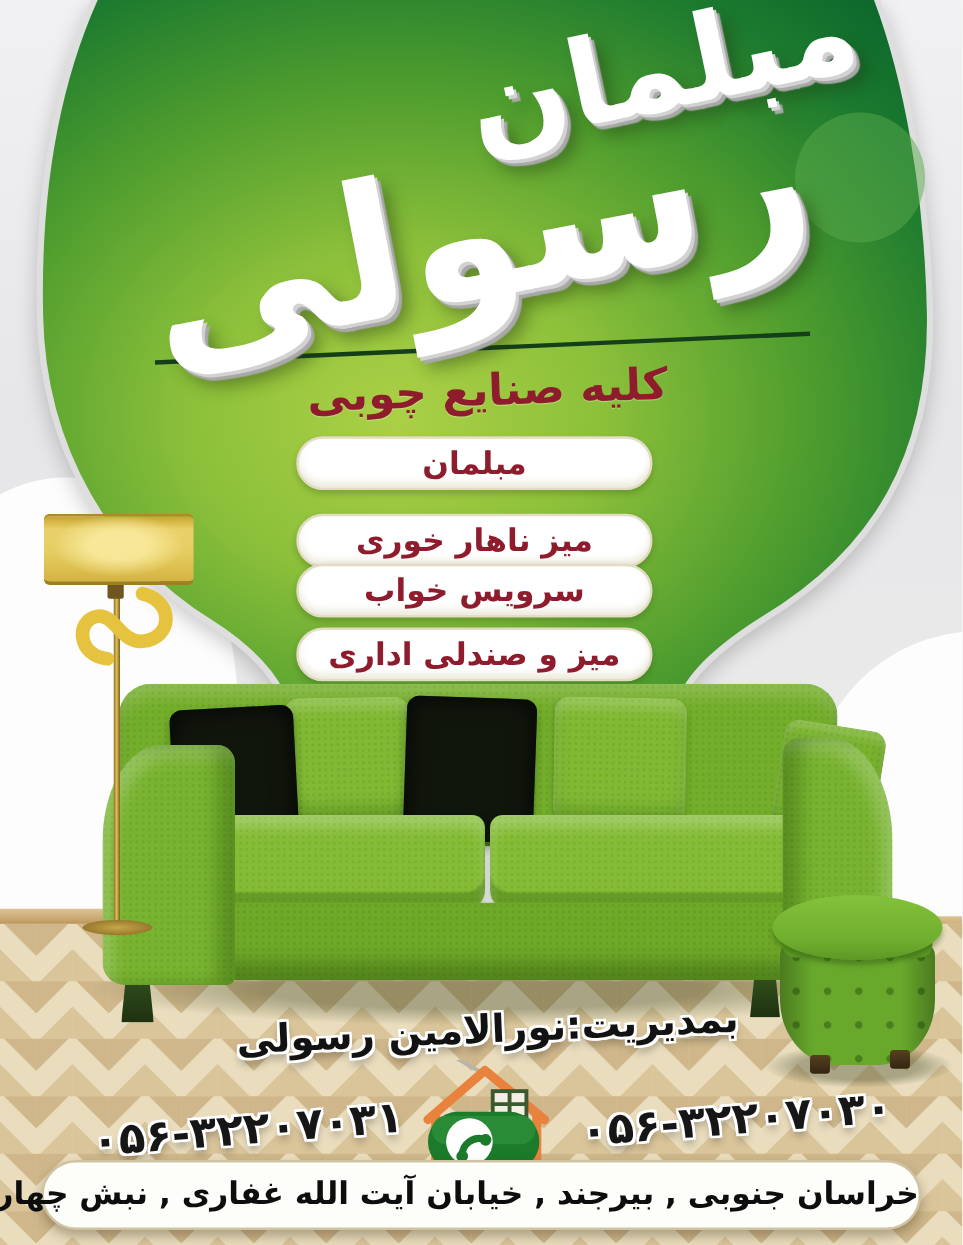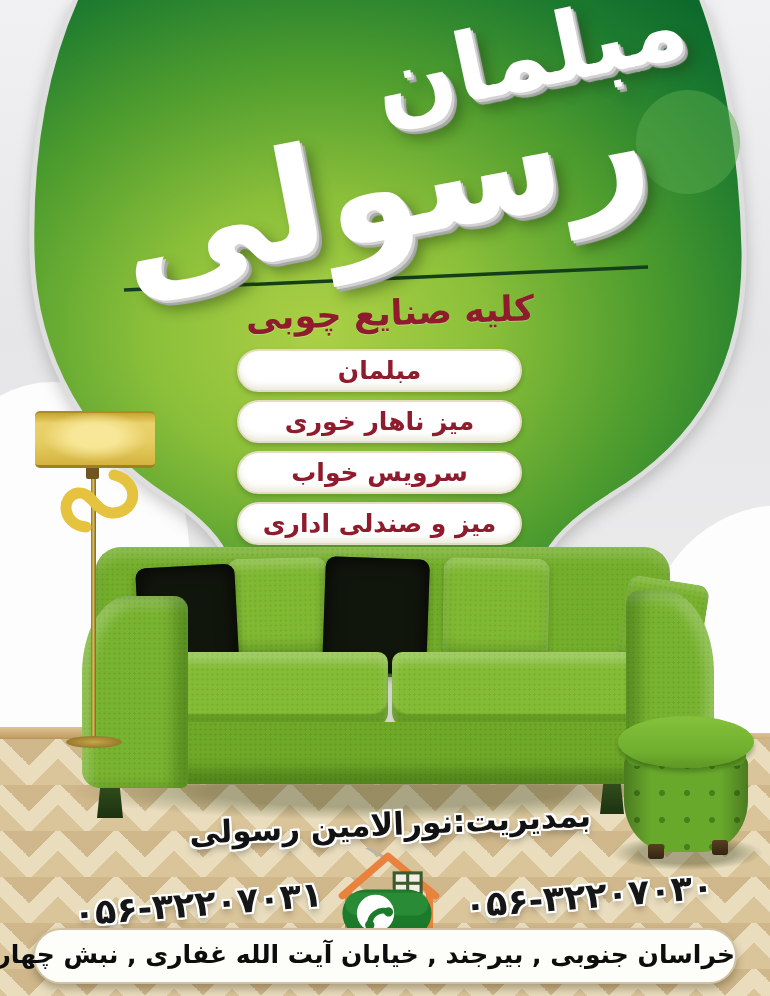--- a/index.html
+++ b/index.html
@@ -45,21 +45,21 @@
     color:#8e1c2d;font-weight:bold;font-size:35px;transform:rotate(-2deg);
     text-shadow:0 1px 0 rgba(255,255,255,.25);white-space:nowrap;}
 
   
   .pills{left:237px;top:349px;width:285px;height:200px;z-index:5;}
   .pill{left:0;width:285px;height:43px;border-radius:22px;
     background:#ffffff;border:2px solid #e3dcc4;
     box-shadow:0 3px 5px rgba(30,60,10,.25), inset 0 -4px 6px rgba(180,170,120,.25);
     color:#8e1c2d;font-weight:bold;font-size:25px;text-align:center;line-height:40px;
     white-space:nowrap;}
-  .p1{top:0;} .p2{top:51px;} .p3{top:102px;} .p4{top:153px;}
+  .p1{top:0;} .p2{top:62px;} .p3{top:102px;} .p4{top:153px;}
 
   
   .lamp{left:0;top:0;width:770px;height:996px;z-index:7;pointer-events:none;}
   .lamp-shade{left:35px;top:411px;width:120px;height:57px;border-radius:5px;
     background:
       radial-gradient(ellipse at 50% 45%, rgba(250,235,160,.85) 0 28%, rgba(250,235,160,0) 62%),
       linear-gradient(180deg,#c7a42d 0%,#e9d univ06a 0%,#e9d06a 20%,#e6cd62 55%,#d4b441 100%);
     background:
       radial-gradient(ellipse at 50% 45%, rgba(250,235,160,.85) 0 28%, rgba(250,235,160,0) 62%),
       linear-gradient(180deg,#c7a42d 0%,#e9d06a 20%,#e6cd62 55%,#d4b441 100%);

